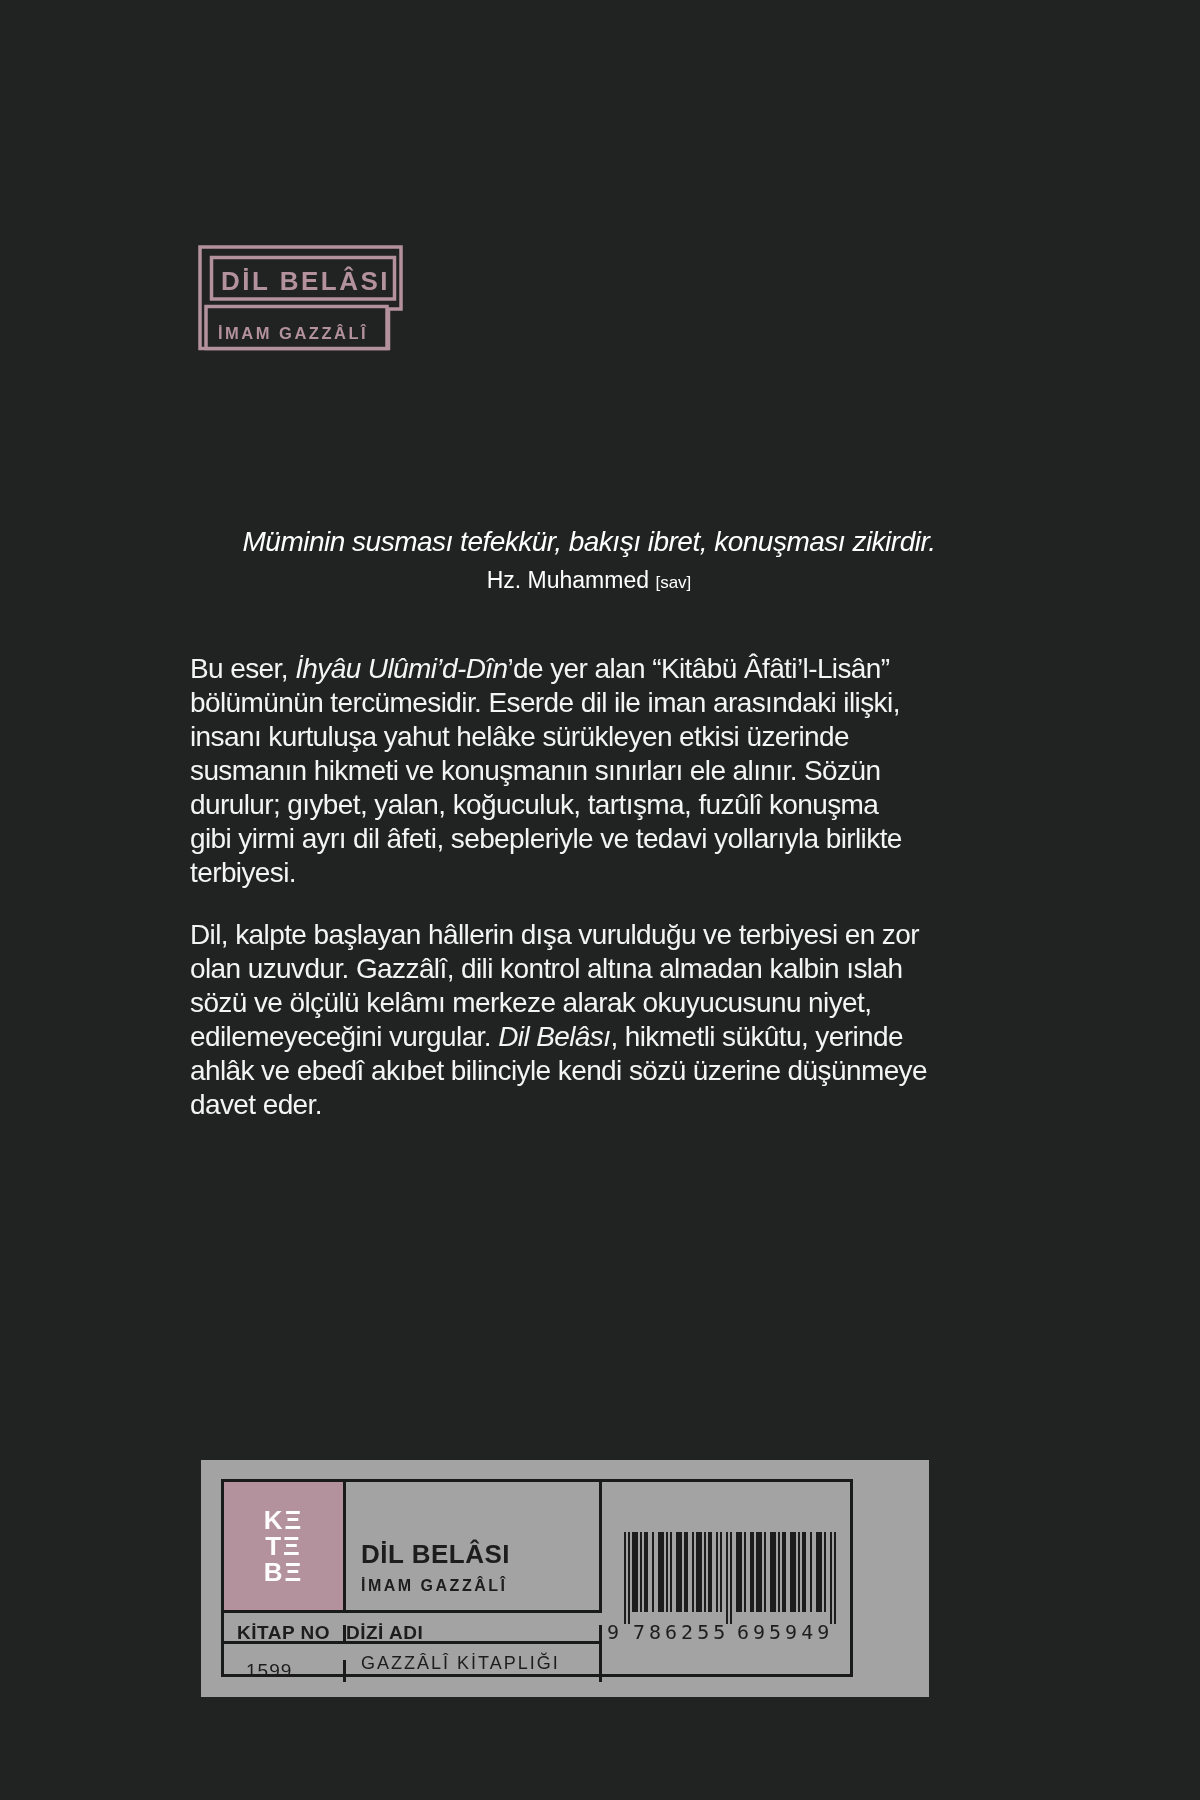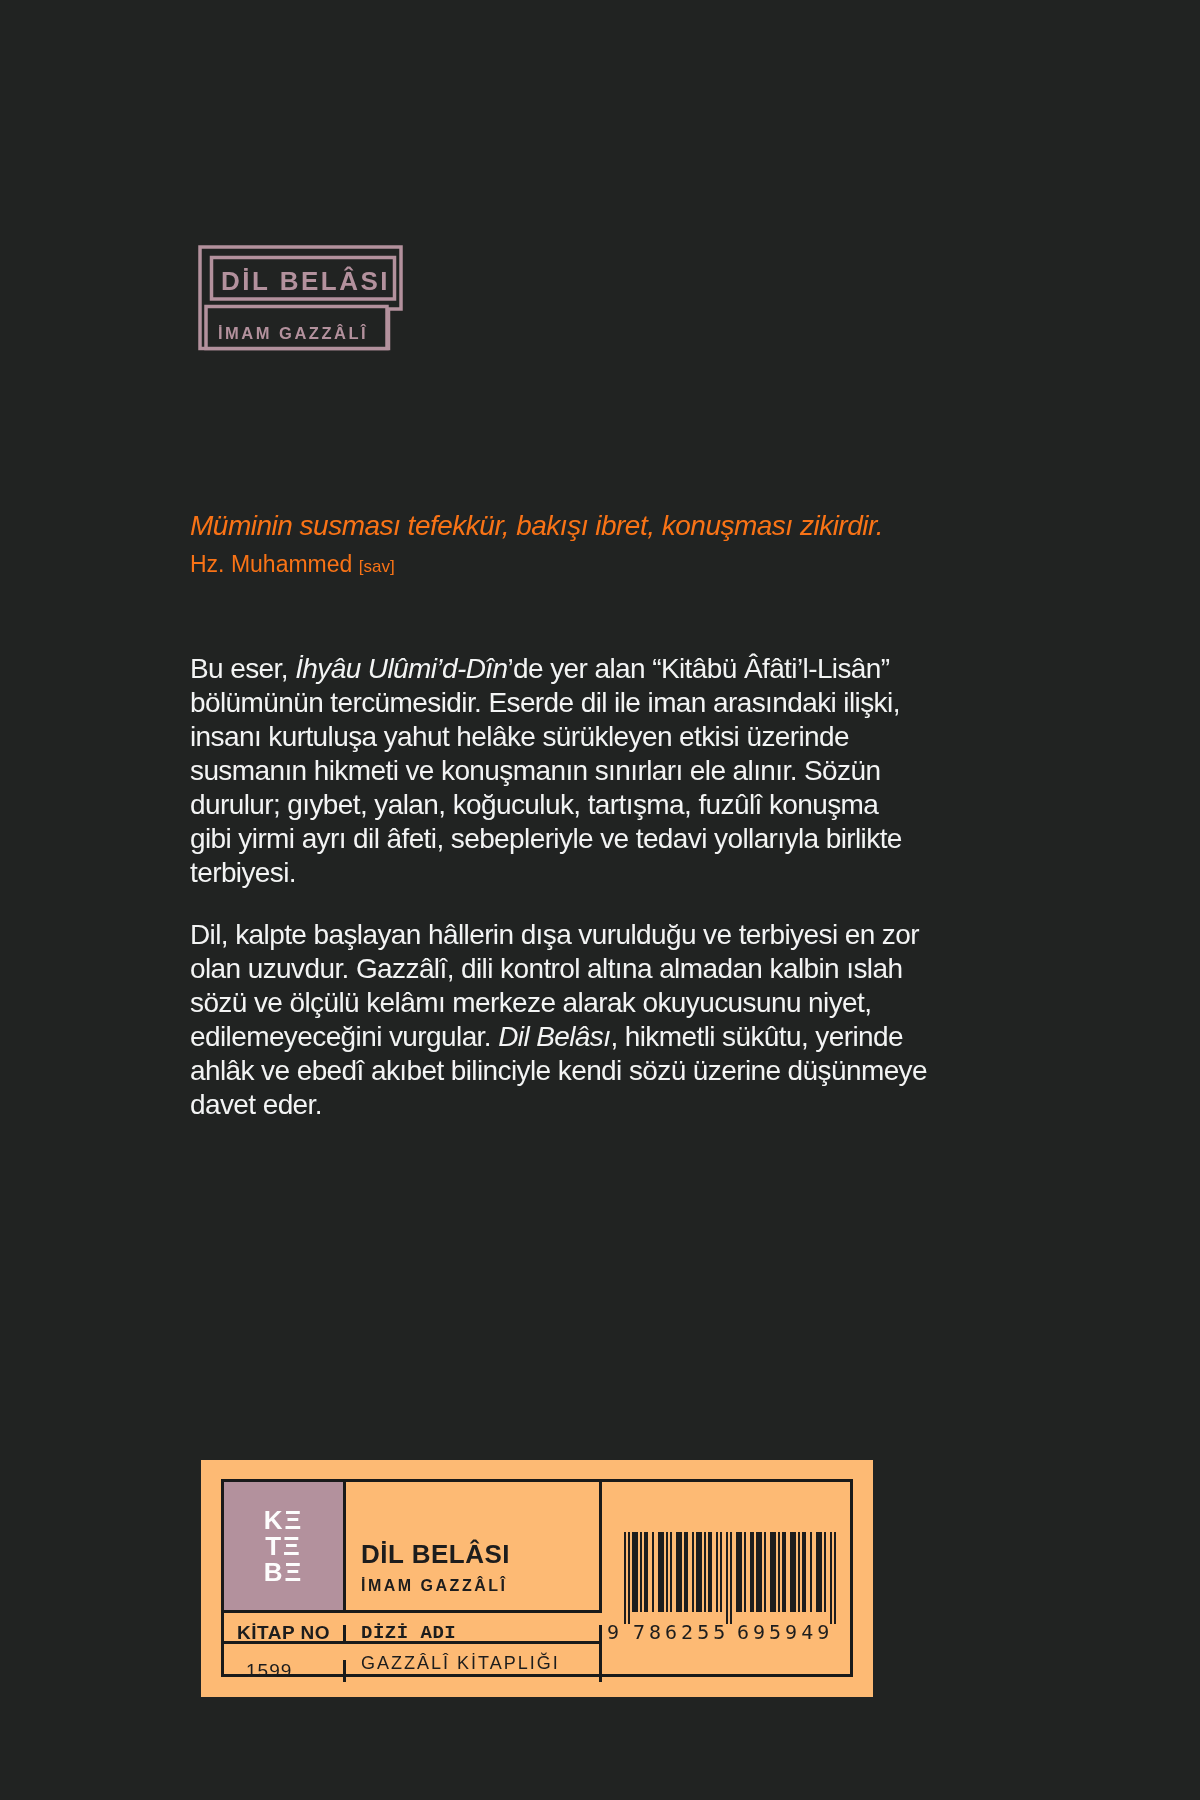--- a/index.html
+++ b/index.html
@@ -3,51 +3,51 @@
 <meta charset="utf-8">
 <style>
   html,body{margin:0;padding:0;background:#212322;}
   .cover{
     position:relative;width:1200px;height:1800px;background:#212322;
     font-family:"Liberation Sans",sans-serif;overflow:hidden;
   }
   
   .emblem{position:absolute;left:198px;top:244px;width:210px;height:108px;}
   
-  .quote-block{position:absolute;left:190px;top:509px;width:798px;text-align:left;color:#f97316;}
+  .quote-block{position:absolute;left:190px;top:525px;width:798px;text-align:center;color:#ffffff;}
   .quote-line{font-style:italic;font-size:28px;line-height:34px;letter-spacing:-0.5px;}
   .quote-attribution{margin-top:8px;font-size:23px;line-height:26px;}
   .quote-attribution .sav{font-size:17px;letter-spacing:0;}
   
   .body-text{position:absolute;left:190px;top:652px;color:#f3f4f4;
     font-size:28px;line-height:34px;letter-spacing:-0.6px;}
   .body-text .para2{margin-top:28px;}
   .body-text em{font-style:italic;}
   
-  .panel{position:absolute;left:201px;top:1460px;width:672px;height:237px;background:#fdba74;}
+  .panel{position:absolute;left:201px;top:1460px;width:728px;height:237px;background:#a3a3a3;}
   .pub-table{
     position:absolute;left:20px;top:19px;width:632px;height:198px;
     border:3px solid #191a1a;box-sizing:border-box;display:grid;
     grid-template-columns:122px 256px 1fr;grid-template-rows:131px 31px 1fr;
     color:#1d1d1d;
   }
   .cell{box-sizing:border-box;}
   .b-r{border-right:3px solid #191a1a;}
   .b-b{border-bottom:3px solid #191a1a;}
   .cell-logo{grid-column:1;grid-row:1;background:#b3919d;display:flex;flex-direction:column;
     align-items:center;justify-content:center;}
   .ketebe-line{color:#fdfdfd;font-weight:bold;font-size:26px;line-height:26px;letter-spacing:2px;}
   .cell-title{grid-column:2;grid-row:1;display:flex;flex-direction:column;justify-content:flex-end;
     padding:0 0 15px 15px;}
   .pub-book-title{font-weight:bold;font-size:26px;letter-spacing:0.5px;}
   .pub-book-author{font-weight:bold;font-size:16px;letter-spacing:2.5px;margin-top:7px;}
   .cell-barcode{grid-column:3;grid-row:1 / span 3;display:flex;align-items:flex-start;justify-content:center;}
   .cell-label{display:flex;align-items:center;font-weight:bold;font-size:19px;letter-spacing:0.5px;margin-top:12px;}
   .cell-label.center{justify-content:center;}
-  .cell-label.pad{padding-left:15px;font-family:Liberation Mono, monospace;}
+  .cell-label.pad{}
   .cell-value{display:flex;align-items:center;font-size:19px;}
   .cell-value.num{padding-left:22px;letter-spacing:1px;margin-top:16px;}
   .cell-value.series{padding-left:15px;font-size:18px;letter-spacing:2px;}
   .barcode-svg{margin-top:50px;}
 </style>
 </head>
 <body>
 
 <div class="cover">
 

